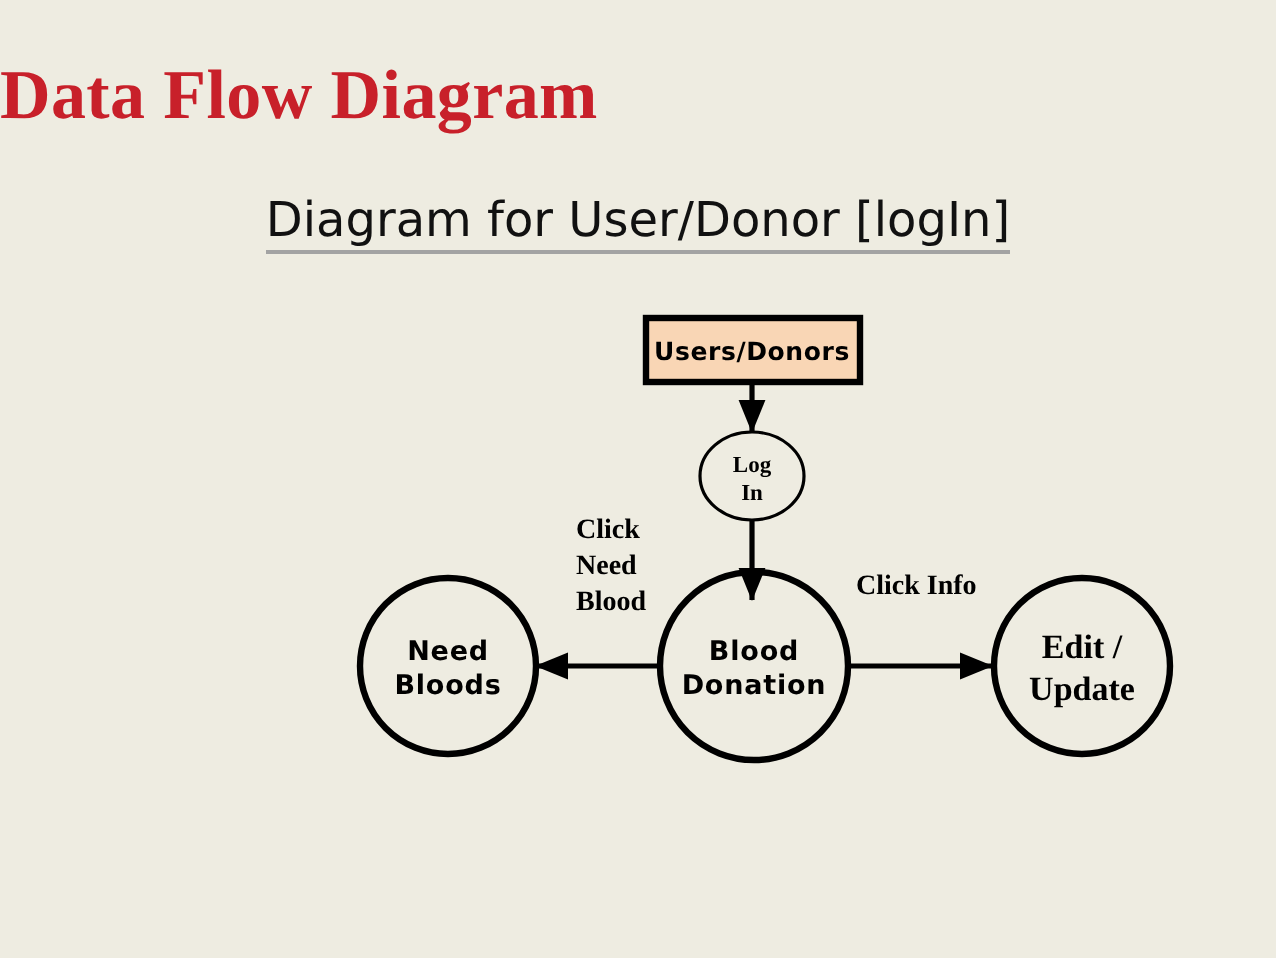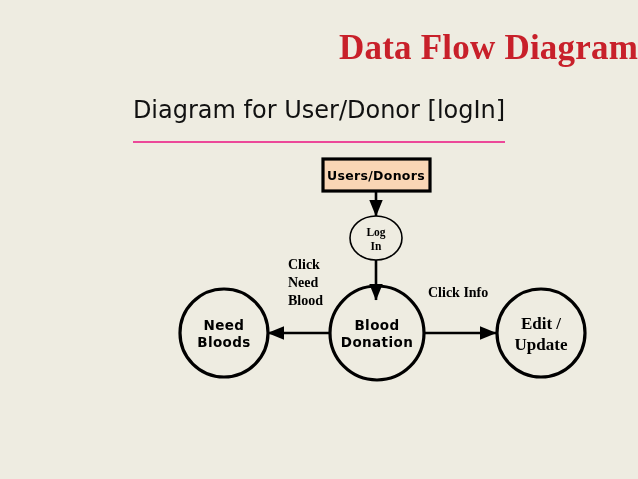--- a/index.html
+++ b/index.html
@@ -18,42 +18,42 @@
     position: absolute;
     inset: 0;
     width: 638px;
     height: 479px;
   }
   #title {
     position: absolute;
     top: 28px;
     left: 0;
     width: 638px;
-    text-align: right;
+    text-align: left;
     font-family: "Liberation Serif", "DejaVu Serif", serif;
     font-weight: bold;
     font-size: 35px;
     letter-spacing: 0.2px;
     color: #C8202A;
     white-space: nowrap;
   }
   #subtitle {
     position: absolute;
     top: 96px;
     left: 0;
     width: 638px;
     text-align: center;
     font-family: "DejaVu Sans", "Liberation Sans", sans-serif;
     font-size: 24px;
     color: #111111;
     white-space: nowrap;
   }
   #subtitle span {
-    border-bottom: 2px solid #ec4899;
-    padding-bottom: 17px;
+    border-bottom: 2px solid #a3a3a3;
+    padding-bottom: 1px;
   }
   #diagram {
     position: absolute;
     top: 140px;
     left: 0;
     width: 554px;
     height: 260px;
   }
   svg { display: block; }
   .nodebox {

